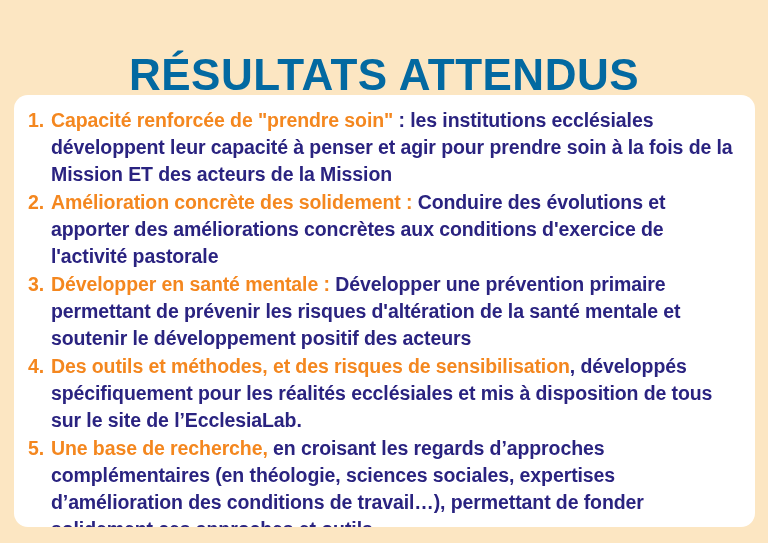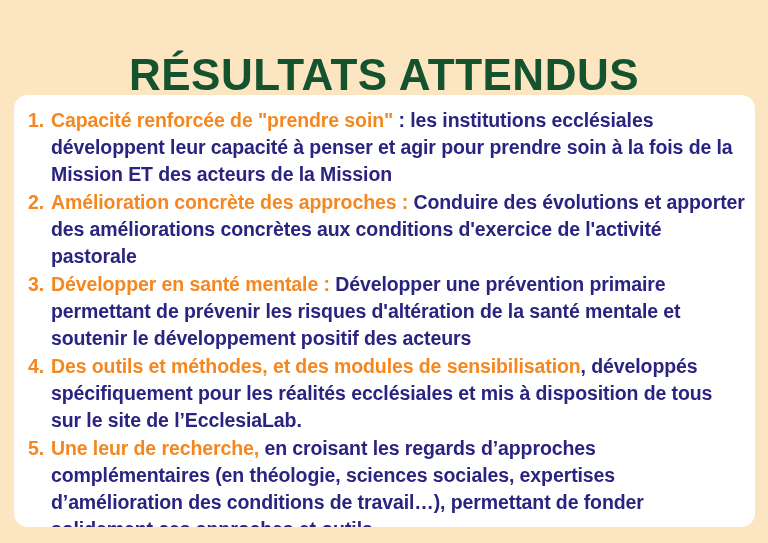--- a/index.html
+++ b/index.html
@@ -25,21 +25,21 @@
     left: 0;
     width: 768px;
     text-align: center;
   }
   .slide-title {
     display: inline-block;
     font-size: 44px;
     line-height: 52px;
     font-weight: bold;
     letter-spacing: 0.5px;
-    color: #14532d;
+    color: #0369a1;
     border-bottom: 5px solid #2a2380;
     padding: 0 4px 2px 4px;
     white-space: nowrap;
   }
   .card {
     position: absolute;
     left: 14px;
     top: 95px;
     width: 741px;
     height: 432px;
@@ -94,34 +94,34 @@
   <div class="card">
     <ol class="list">
 
       <li class="list-item">
         <span class="list-num">1.</span>
         <span class="hl">Capacité renforcée de "prendre soin"</span><span class="rest"> : les institutions ecclésiales développent leur capacité à penser et agir pour prendre soin à la fois de la Mission ET des acteurs de la Mission</span>
       </li>
 
       <li class="list-item">
         <span class="list-num">2.</span>
-        <span class="hl">Amélioration concrète des approches :</span><span class="rest"> Conduire des évolutions et apporter des améliorations concrètes aux conditions d'exercice de l'activité pastorale</span>
+        <span class="hl">Amélioration concrète des solidement :</span><span class="rest"> Conduire des évolutions et apporter des améliorations concrètes aux conditions d'exercice de l'activité pastorale</span>
       </li>
 
       <li class="list-item">
         <span class="list-num">3.</span>
         <span class="hl">Développer en santé mentale :</span><span class="rest"> Développer une prévention primaire permettant de prévenir les risques d'altération de la santé mentale et soutenir le développement positif des acteurs</span>
       </li>
 
       <li class="list-item">
         <span class="list-num">4.</span>
-        <span class="hl">Des outils et méthodes, et des modules de sensibilisation</span><span class="rest">, développés spécifiquement pour les réalités ecclésiales et mis à disposition de tous sur le site de l’EcclesiaLab.</span>
+        <span class="hl">Des outils et méthodes, et des risques de sensibilisation</span><span class="rest">, développés spécifiquement pour les réalités ecclésiales et mis à disposition de tous sur le site de l’EcclesiaLab.</span>
       </li>
 
       <li class="list-item">
         <span class="list-num">5.</span>
-        <span class="hl">Une leur de recherche,</span><span class="rest"> en croisant les regards d’approches complémentaires (en théologie, sciences sociales, expertises d’amélioration des conditions de travail…), permettant de fonder solidement ces approches et outils.</span>
+        <span class="hl">Une base de recherche,</span><span class="rest"> en croisant les regards d’approches complémentaires (en théologie, sciences sociales, expertises d’amélioration des conditions de travail…), permettant de fonder solidement ces approches et outils.</span>
       </li>
 
     </ol>
   </div>
 
 </div>
 
 </body></html>

